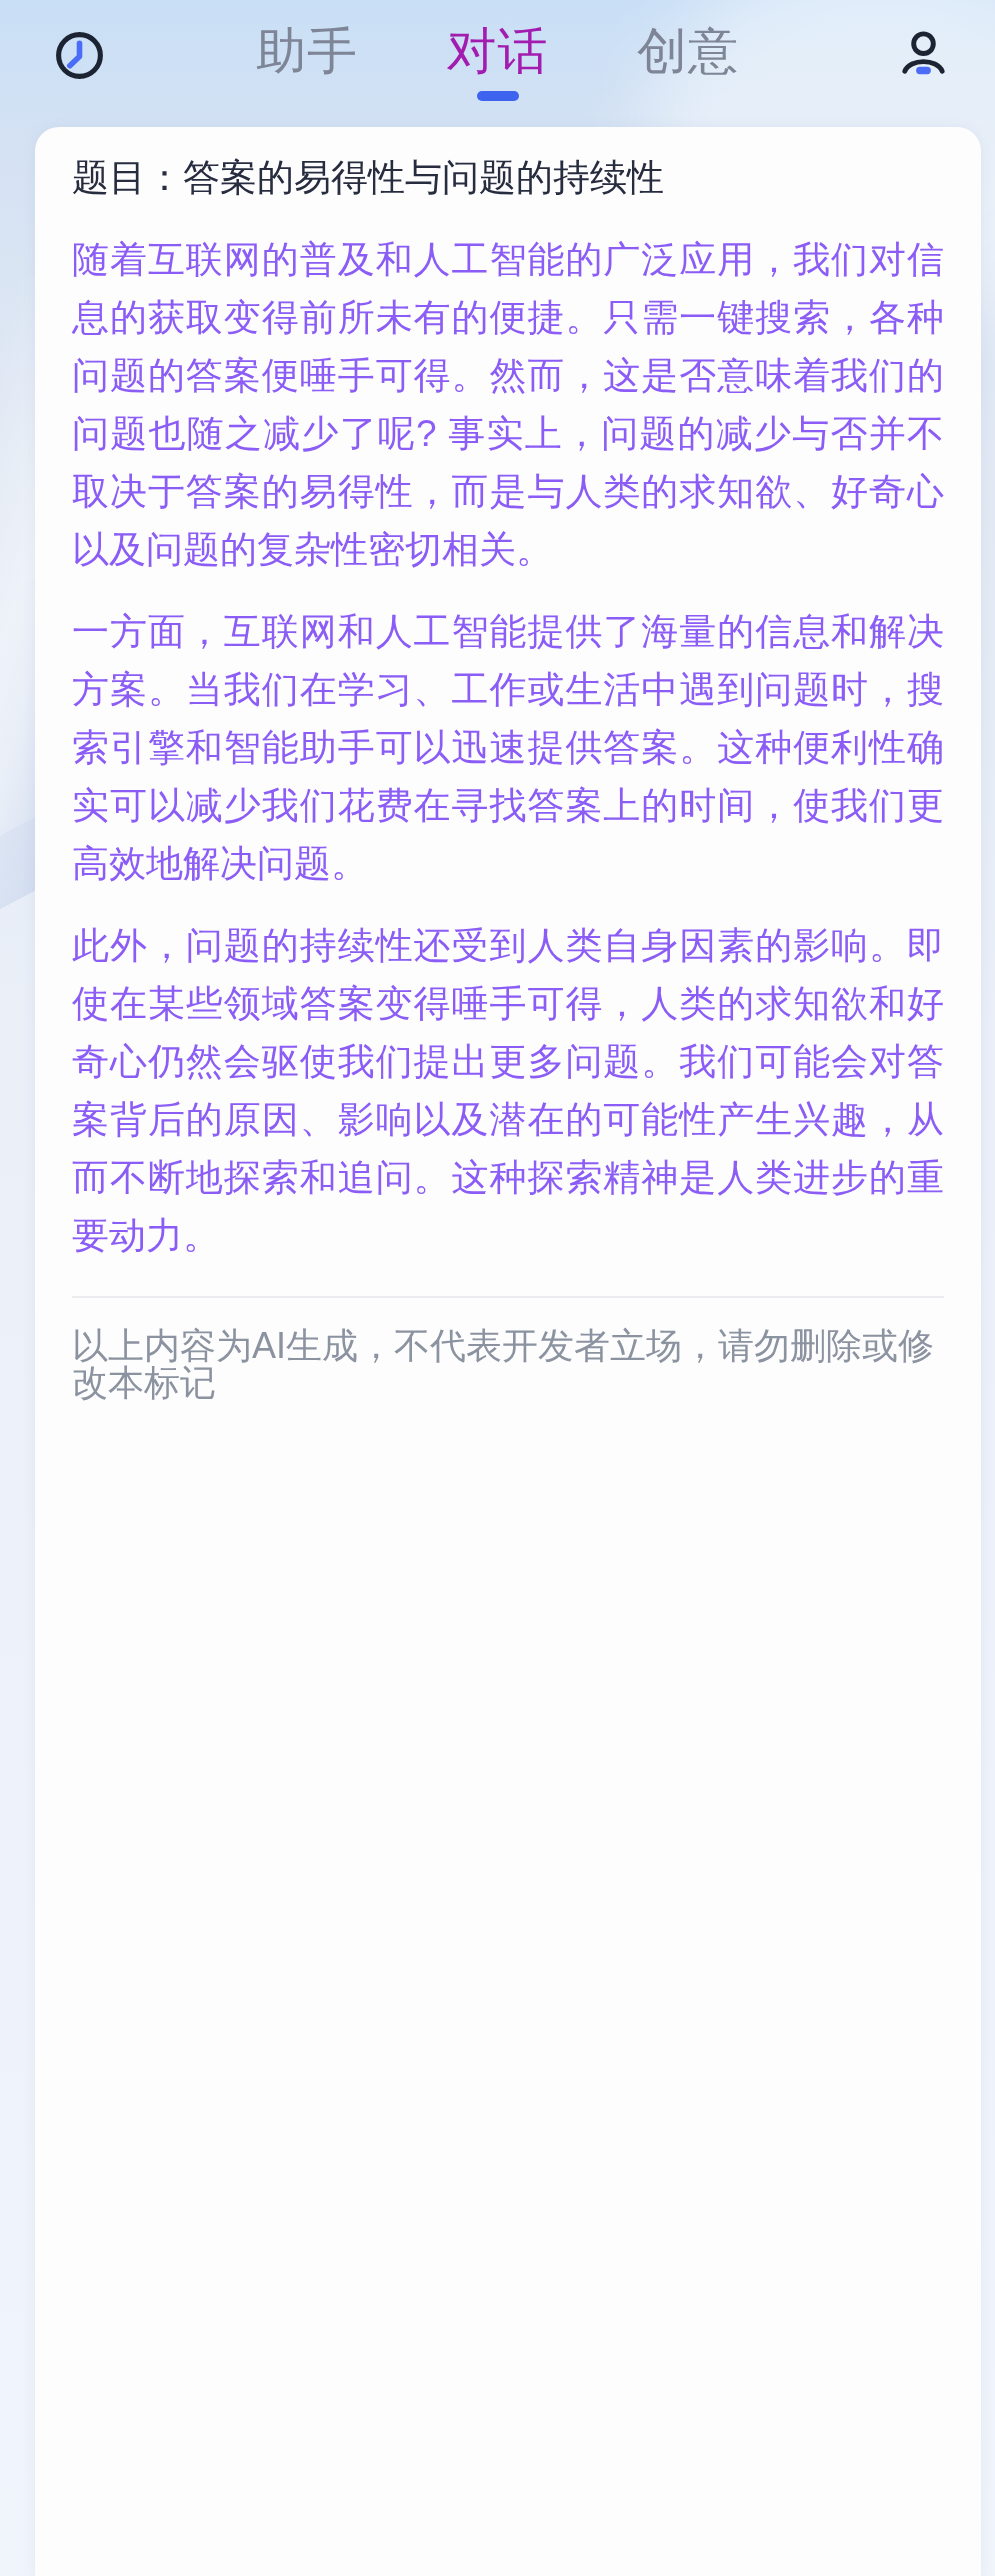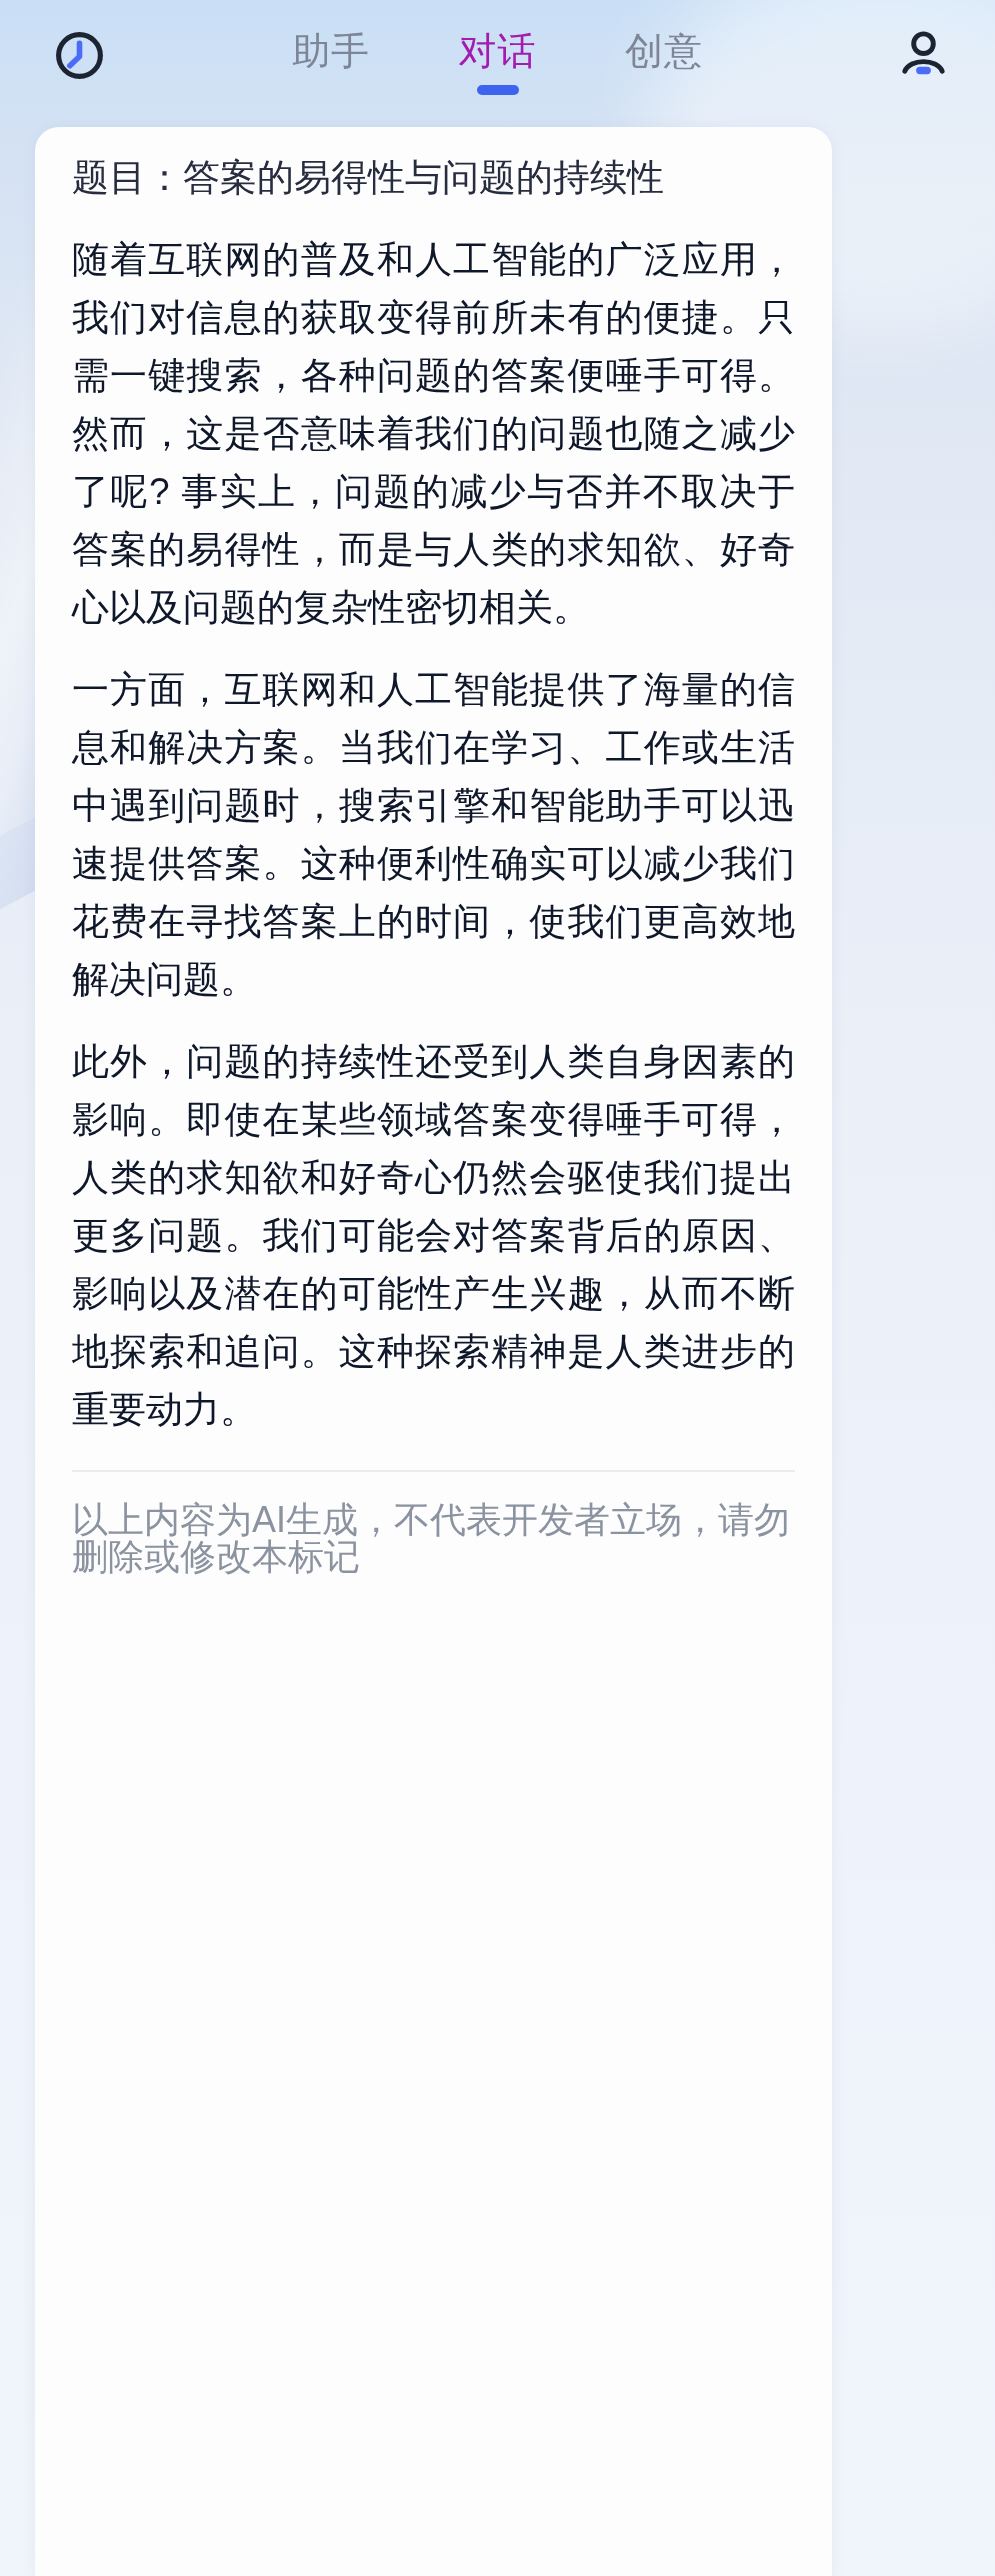--- a/index.html
+++ b/index.html
@@ -48,21 +48,21 @@
   .nav-tabs {
     position: absolute;
     left: 0; top: 0; width: 100%; height: 101px;
     display: flex;
     justify-content: center;
     align-items: center;
     gap: 85px;
   }
   .nav-tab {
     position: relative;
-    font-size: 38px;
+    font-size: 50px;
     line-height: 1;
     color: #7e8596;
     letter-spacing: 0.9px;
     padding: 9.2px 1.8px;
     background: transparent; border: none;
     font-family: inherit;
   }
   .nav-tab.active { color: #a21caf; font-weight: normal; }
   .tab-pill {
     position: absolute;
@@ -70,39 +70,39 @@
     bottom: -16.6px;
     width: 42px; height: 10px;
     border-radius: 5.5px;
     background: #3e63ef;
   }
 
   
   .essay-card {
     position: absolute;
     left: 35px; top: 127px;
-    width: 797px;
+    width: 946px;
     height: 2449px;
     background: #fdfdfe;
     border-radius: 24px 24px 0 0;
     box-sizing: border-box;
     padding: 22px 37px 0 37px;
     box-shadow: 0 1.8px 13px rgba(120,140,180,0.10);
   }
   .essay-title {
     font-size: 37px;
     line-height: 58px;
     color: #272c3f;
     margin: 0 0 24px 0;
     font-weight: normal;
   }
   .essay-paragraph {
     font-size: 37px;
     line-height: 58px;
-    color: #0f172a;
+    color: #8b5cf6;
     margin: 0 0 24px 0;
     text-align: justify;
     text-justify: inter-ideograph;
   }
   .essay-divider {
     height: 1.8px;
     background: #ebecf0;
     margin-top: 31px;
   }
   .ai-disclaimer {

